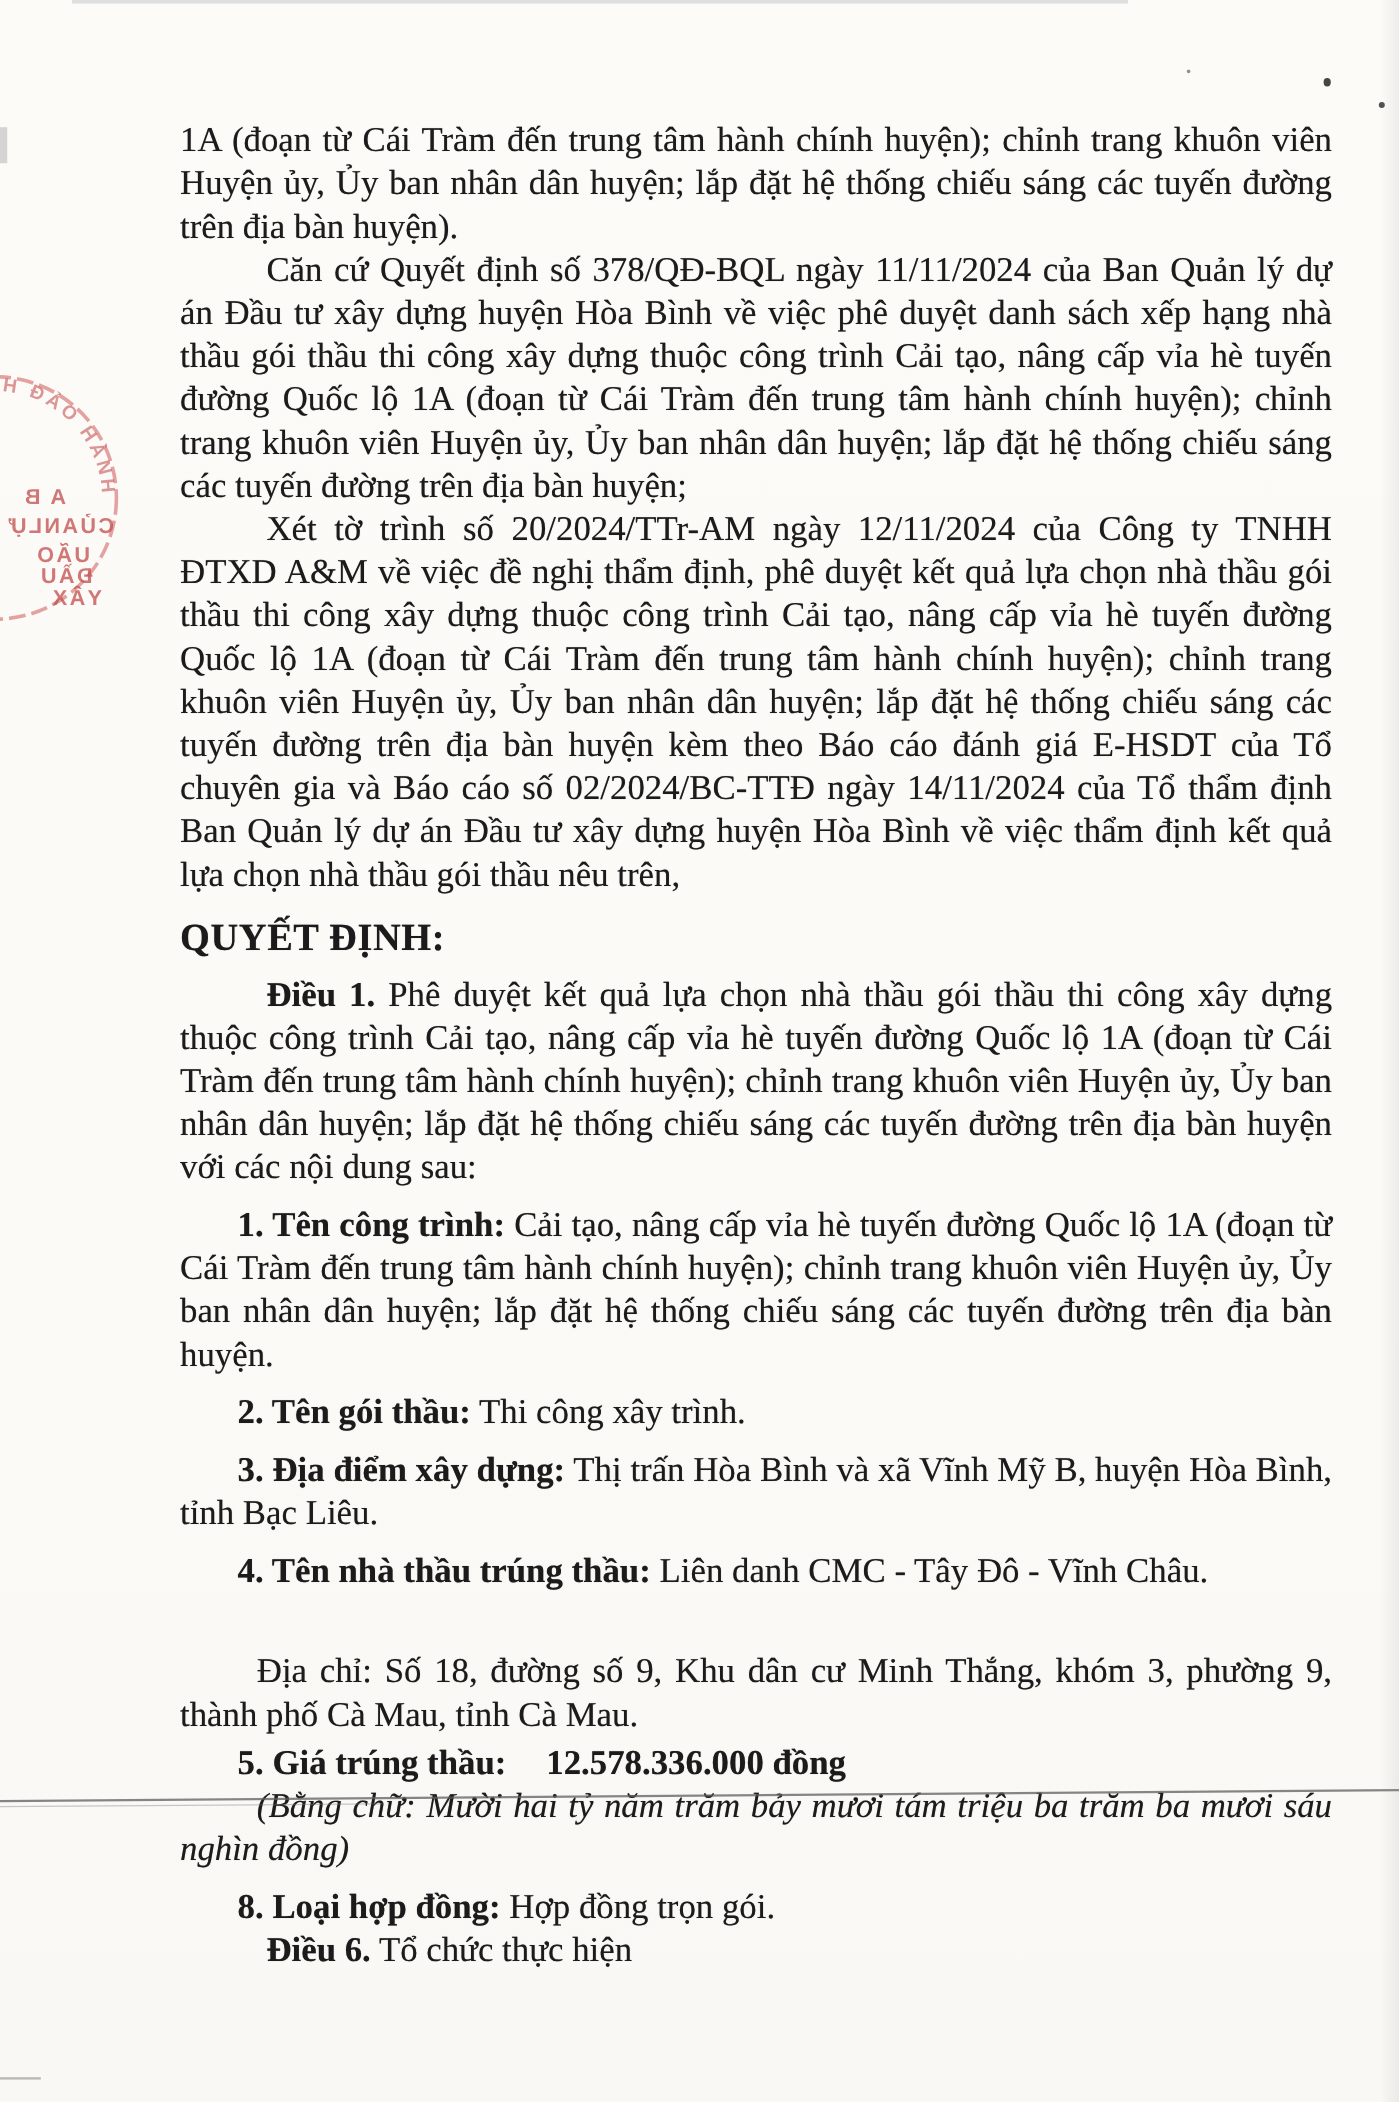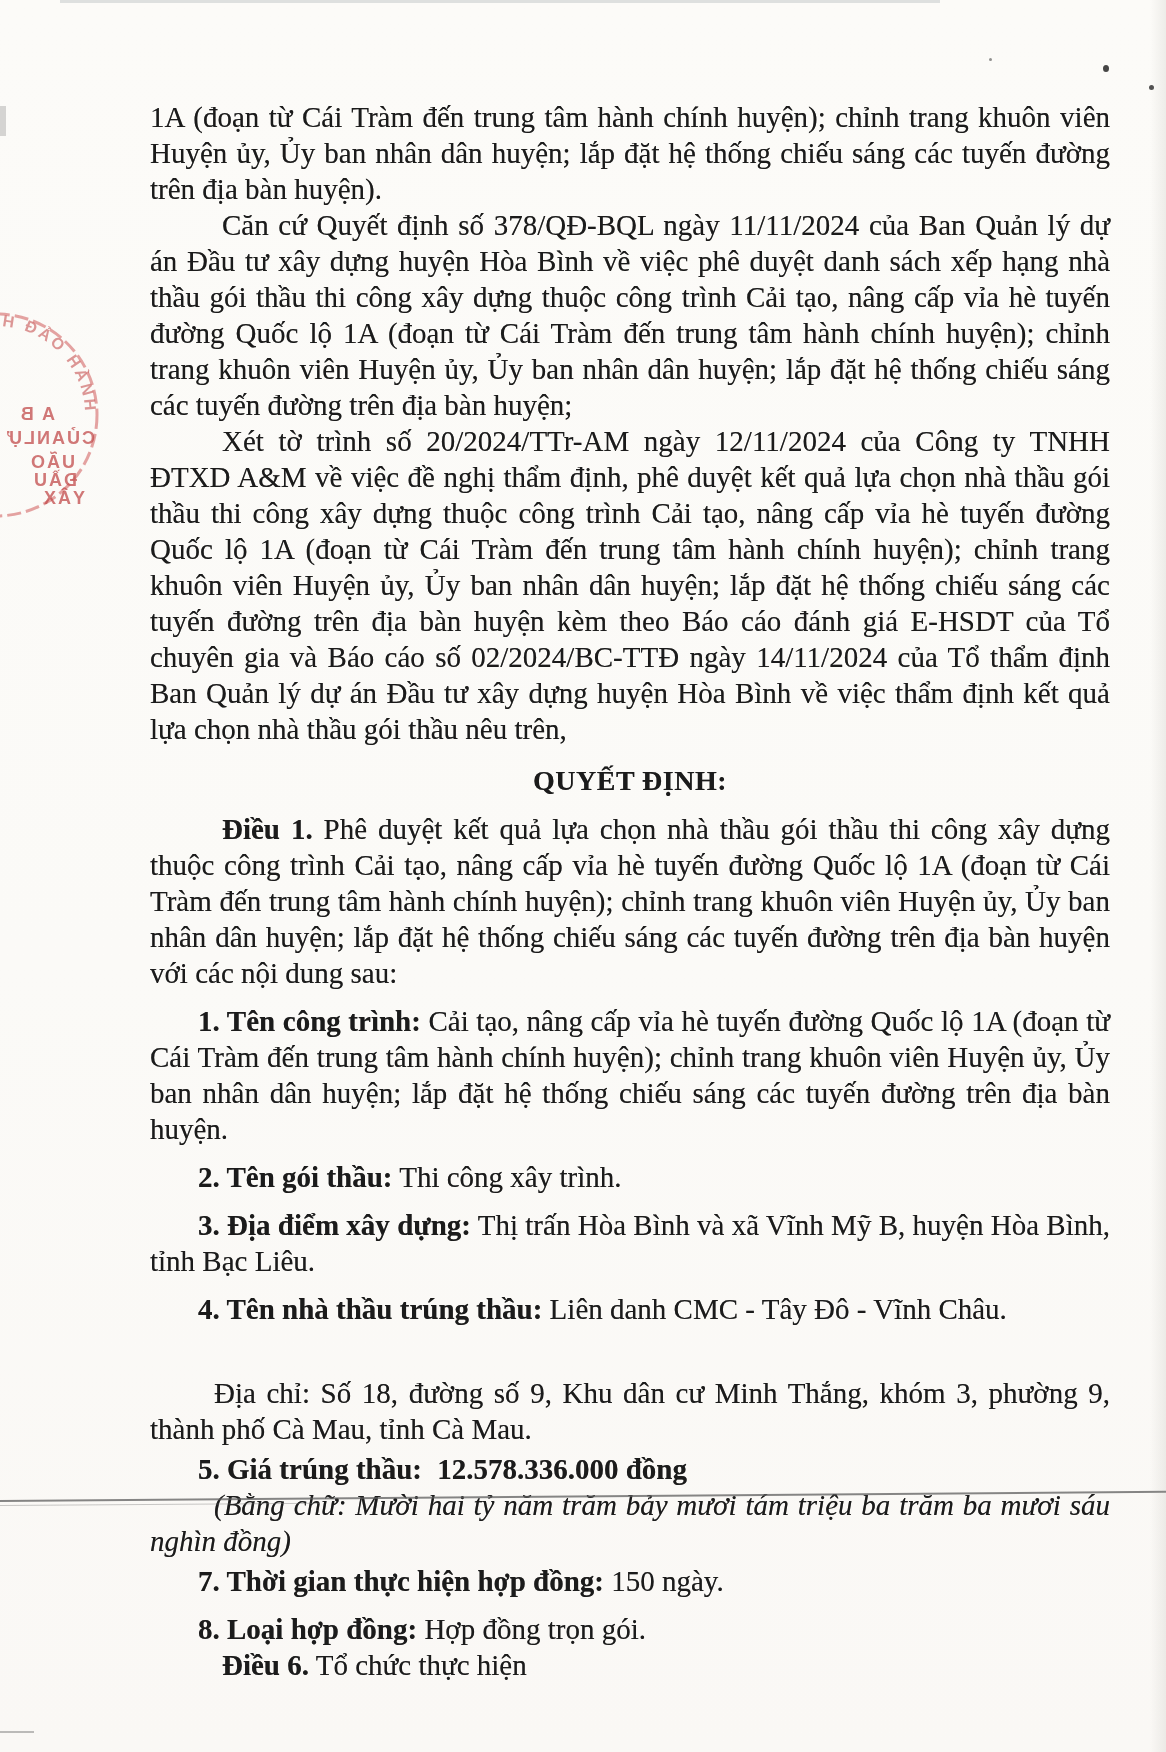--- a/index.html
+++ b/index.html
@@ -13,27 +13,27 @@
   .content{
     position:absolute;left:150px;top:99px;width:960px;
     font-size:29px;line-height:36px;text-align:justify;
     text-shadow:0 0 .6px rgba(20,20,20,.55);
   }
   .p{margin:0;padding:0;}
   .indent{text-indent:72px;}
   .item{text-indent:48px;margin-top:12px;}
   .addr{text-indent:64px;margin-top:48px;}
   .heading{
-    text-align:center;font-weight:bold;font-size:28px;
+    text-align:left;font-weight:bold;font-size:32px;
     margin:16px 0 12px 0;letter-spacing:.5px;text-indent:0;
   }
   b{font-weight:700;}
   .words{font-style:italic;text-indent:64px;}
   .u{text-decoration:underline;text-decoration-thickness:1.5px;text-underline-offset:4px;}
-  .gap{margin-left:8px;}
+  .gap{margin-left:26px;}
   .mt4{margin-top:4px;}
 
   
   .stamp{position:absolute;left:-123px;top:296px;pointer-events:none;}
   .stamp .ring{fill:none;stroke:#cf5a5a;stroke-width:3;opacity:.55;stroke-dasharray:14 5;}
   .stamp text{font-family:"Liberation Sans","DejaVu Sans",sans-serif;font-weight:bold;}
   .stamp .arc{fill:#c75454;opacity:.6;font-size:16px;letter-spacing:3px;}
   .stamp .mir text{fill:#c24c4c;opacity:.75;font-size:18px;letter-spacing:2px;}
 
   
@@ -113,24 +113,20 @@
     <p class="p addr">Địa chỉ: Số 18, đường số 9, Khu dân cư Minh Thắng, khóm 3, phường 9, thành phố Cà Mau, tỉnh Cà Mau.</p>
 
     <p class="p item mt4">
       <b>5. Giá trúng thầu:</b>
       <b class="gap">12.578.336.000 đồng</b>
     </p>
 
     <p class="p words">(Bằng chữ: Mười hai tỷ năm trăm bảy mươi tám triệu ba trăm ba mươi sáu nghìn đồng)</p>
 
 
-    <p class="p item mt4">
-      <b>7. Thời gian thực hiện hợp đồng:</b>
-      <span>150 ngày.</span>
-    </p>
 
     <p class="p item">
       <b>8. Loại hợp đồng:</b>
       <span>Hợp đồng trọn gói.</span>
     </p>
 
     <p class="p indent">
       <b>Điều 6.</b>
       <span>Tổ chức thực hiện</span>
     </p>

